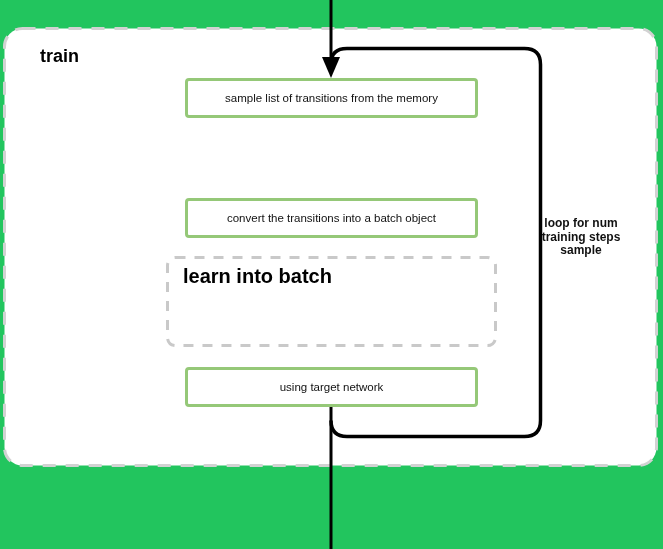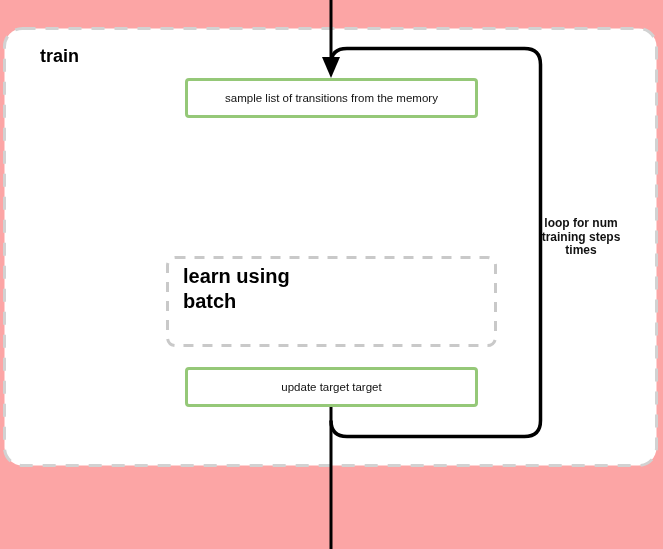--- a/index.html
+++ b/index.html
@@ -5,21 +5,21 @@
   html, body { margin: 0; padding: 0; }
   body {
     width: 663px; height: 549px;
     background: #000;
     font-family: "Liberation Sans", sans-serif;
     overflow: hidden;
   }
   .stage {
     position: relative;
     width: 663px; height: 549px;
-    background: #fca5a5;
+    background: #22c55e;
   }
   .stage svg { position: absolute; left: 0; top: 0; }
 
   .train-title {
     position: absolute;
     left: 40px; top: 47px;
     font-size: 18px;
     font-weight: bold;
     color: #000;
     line-height: 1;
@@ -82,20 +82,21 @@
     <polygon points="322,57 340,57 331,78" fill="#000000"></polygon>
 
     <rect x="167.5" y="257.5" width="328" height="88" rx="8" fill="#ffffff" stroke="#c9c9c9" stroke-width="3" stroke-dasharray="10 9"></rect>
   </svg>
 
   <div class="train-title">train</div>
 
   <div class="node node-1">sample list of transitions from the memory</div>
 
 
+  <div class="node node-3">convert the transitions into a batch object</div>
 
-  <div class="learn-label">learn using batch</div>
+  <div class="learn-label">learn into batch</div>
 
-  <div class="node node-final">update target target</div>
+  <div class="node node-final">using target network</div>
 
-  <div class="loop-label">loop for num training steps times</div>
+  <div class="loop-label">loop for num training steps sample</div>
 
 </div>
 
 </body></html>

